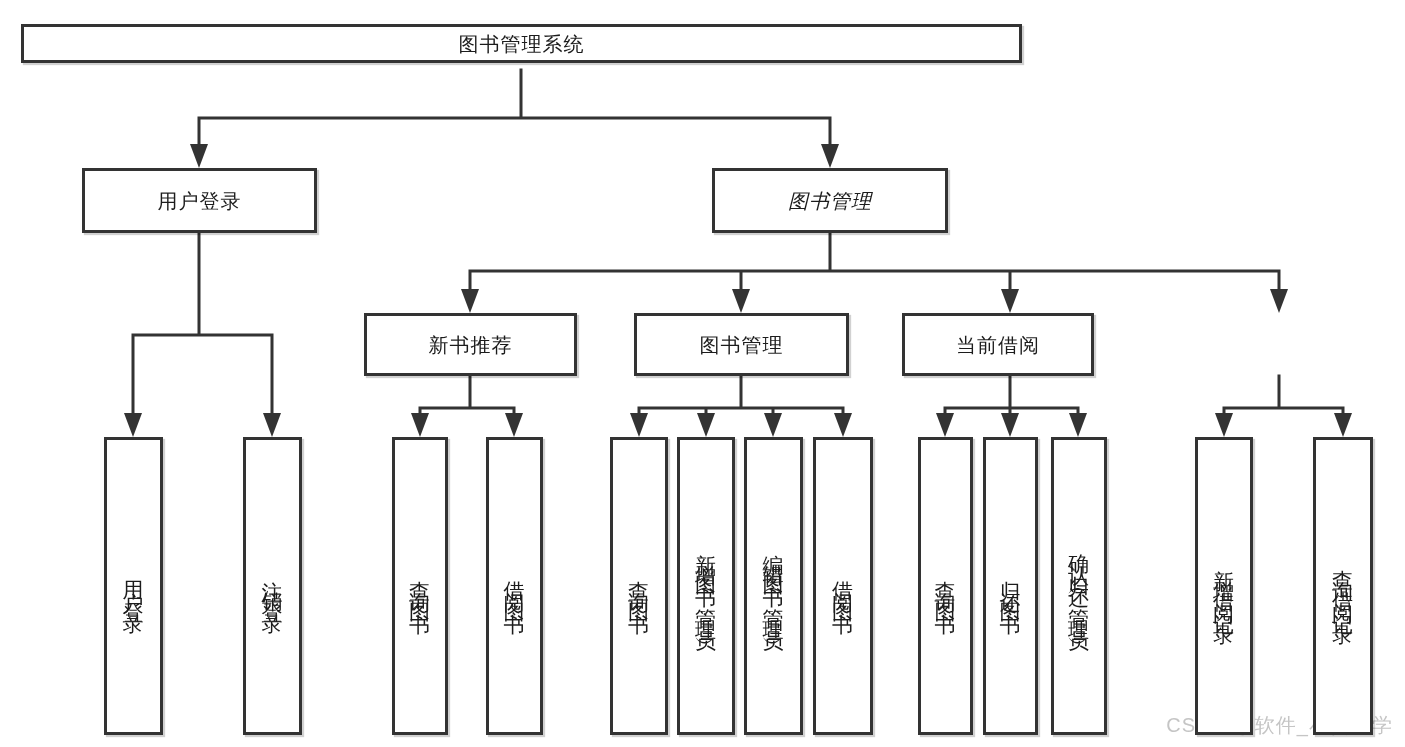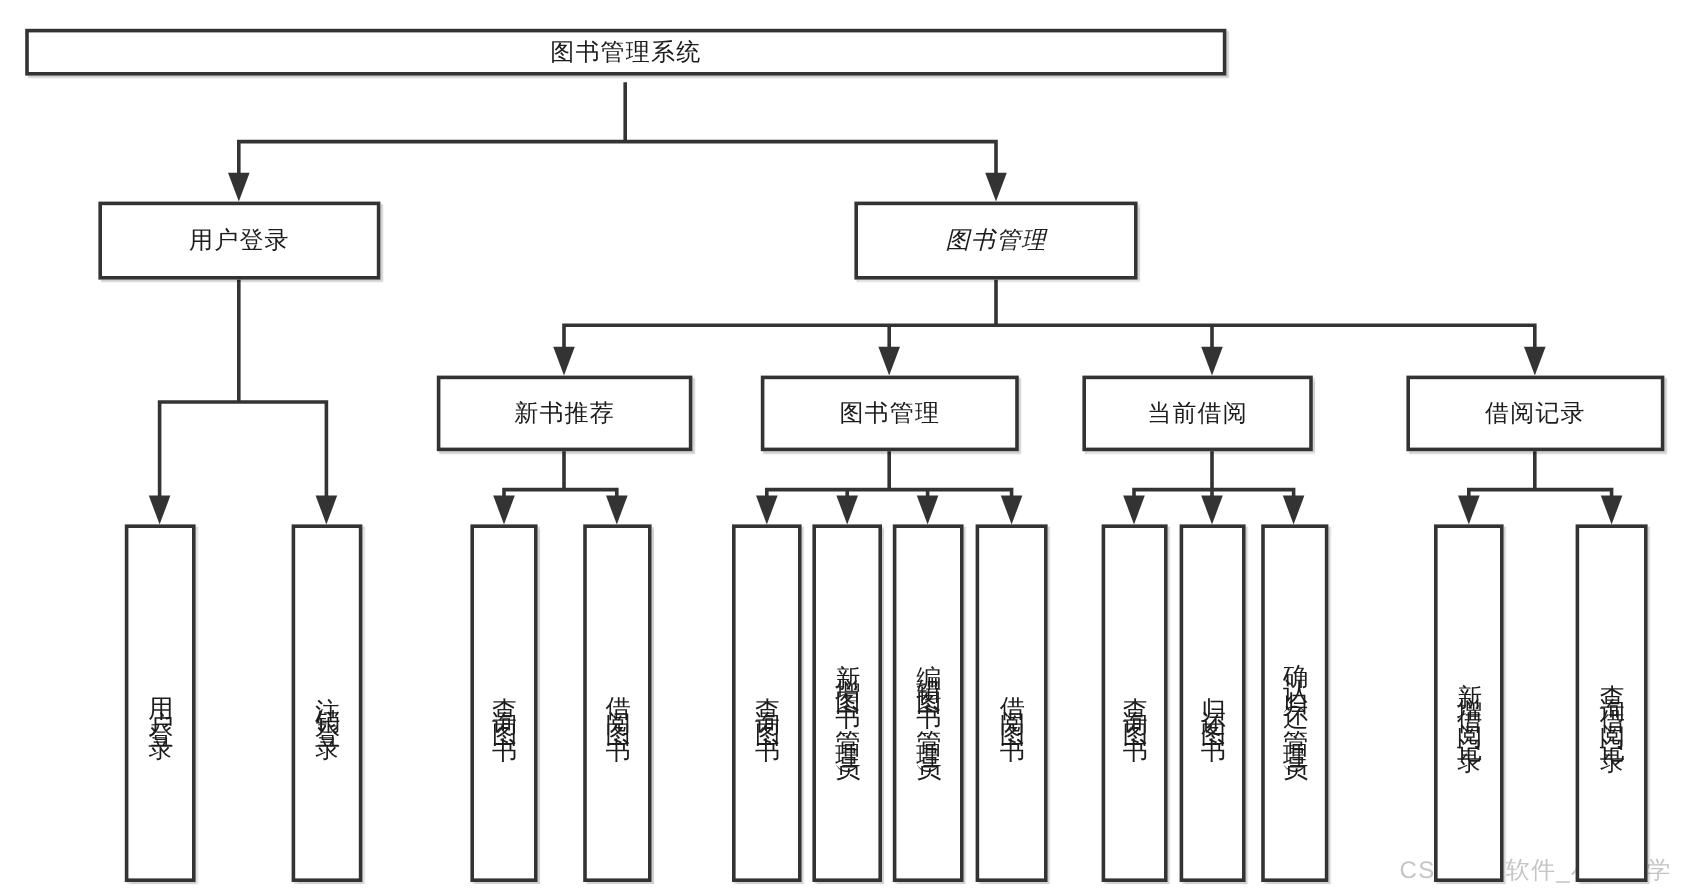--- a/index.html
+++ b/index.html
@@ -143,22 +143,19 @@
     </div>
     <div class="node vertical" style="left: 918px; top: 437px; width: 55px; height: 298px;">
       <span class="node-label">查询图书</span>
     </div>
     <div class="node vertical" style="left: 983px; top: 437px; width: 55px; height: 298px;">
       <span class="node-label">归还图书</span>
     </div>
     <div class="node vertical" style="left: 1051px; top: 437px; width: 56px; height: 298px;">
       <span class="node-label">确认归还（管理员）</span>
     </div>
-    <div class="node" style="left: 1172px; top: 313px; width: 215px; height: 63px;">
-      <span class="node-label">借阅记录</span>
-    </div>
     <div class="node vertical" style="left: 1195px; top: 437px; width: 58px; height: 298px;">
       <span class="node-label">新增借阅记录</span>
     </div>
     <div class="node vertical" style="left: 1313px; top: 437px; width: 60px; height: 298px;">
       <span class="node-label">查询借阅记录</span>
     </div>
   </div>
 
 </body></html>

